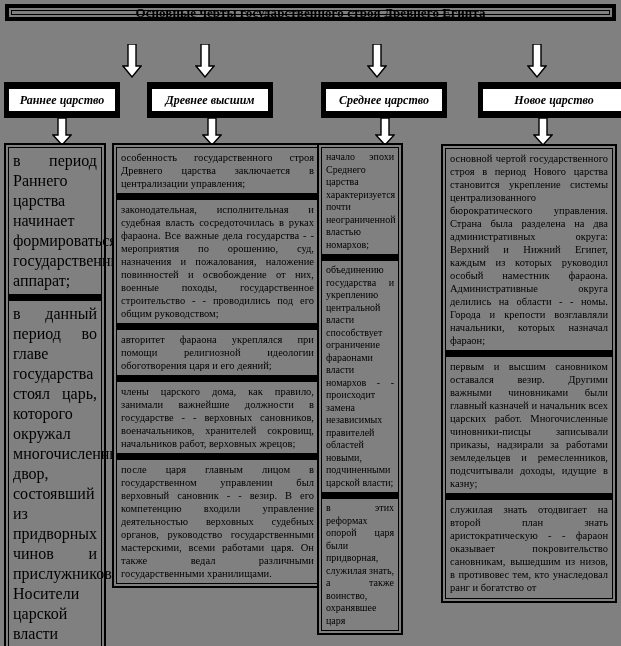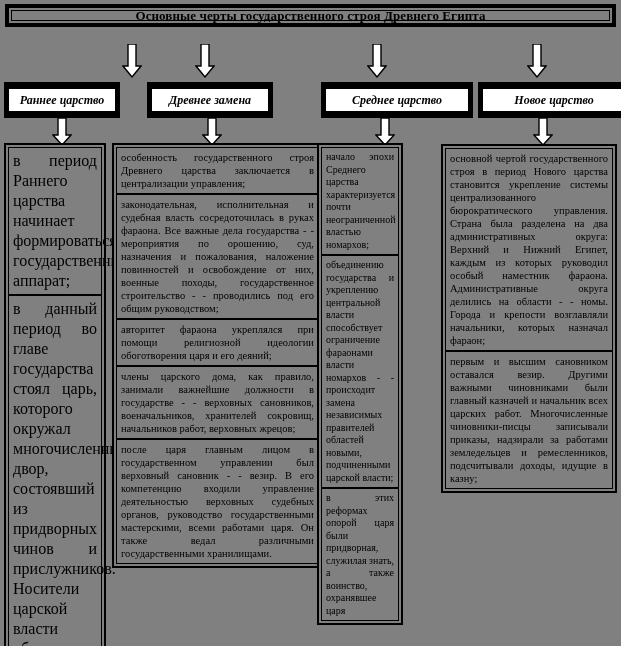--- a/index.html
+++ b/index.html
@@ -16,21 +16,21 @@
     font-family: "Liberation Serif", "DejaVu Serif", serif;
     color: #000000;
   }
 
   
   .title-banner {
     position: absolute;
     left: 5px;
     top: 4px;
     width: 611px;
-    height: 23px;
+    height: 17px;
     background: #808080;
     border: 4px solid #000000;
     box-sizing: border-box;
   }
   .title-banner-inner {
     position: absolute;
     left: 2px;
     top: 2px;
     right: 2px;
     bottom: 2px;
@@ -91,21 +91,21 @@
     border: 1px solid #000000;
     background: #808080;
     padding: 3px 4px 3px 4px;
     font-size: 10.5px;
     line-height: 1.22;
     text-align: justify;
     text-justify: inter-word;
     hyphens: none;
     color: #000000;
   }
-  .cell + .cell { border-top: 1px solid #000000; }
+  .cell + .cell { border-top: 6px solid #000000; }
 
   
   #col-early   { left: 4px;   top: 143px; width: 102px; }
   #col-old     { left: 112px; top: 143px; width: 211px; }
   #col-middle  { left: 317px; top: 143px; width: 86px; }
   #col-new     { left: 441px; top: 144px; width: 176px; }
 
   #col-early  .cell { font-size: 16px; line-height: 1.25; }
   #col-middle .cell { font-size: 10px; line-height: 1.25; }
   #col-old    .cell { font-size: 10.5px; line-height: 1.24; }
@@ -141,24 +141,24 @@
   </svg>
 </div>
 
 <div class="kingdom-box" id="kbox-early" style="left:4px; top:82px; width:116px;">
   <div class="kingdom-inner">
     <span class="kingdom-label">Раннее царство</span>
   </div>
 </div>
 <div class="kingdom-box" id="kbox-old" style="left:147px; top:82px; width:126px;">
   <div class="kingdom-inner">
-    <span class="kingdom-label">Древнее замена</span>
-  </div>
-</div>
-<div class="kingdom-box" id="kbox-middle" style="left:321px; top:82px; width:152px;">
+    <span class="kingdom-label">Древнее высшим</span>
+  </div>
+</div>
+<div class="kingdom-box" id="kbox-middle" style="left:321px; top:82px; width:126px;">
   <div class="kingdom-inner">
     <span class="kingdom-label">Среднее царство</span>
   </div>
 </div>
 <div class="kingdom-box" id="kbox-new" style="left:478px; top:82px; width:152px;">
   <div class="kingdom-inner">
     <span class="kingdom-label">Новое царство</span>
   </div>
 </div>
 
@@ -198,13 +198,14 @@
 
 <div class="column" id="col-middle">
   <div class="cell">начало эпохи Среднего царства характеризуется почти неограниченной властью номархов;</div>
   <div class="cell">объединению государства и укреплению центральной власти способствует ограничение фараонами власти номархов - - происходит замена независимых правителей областей новыми, подчиненными царской власти;</div>
   <div class="cell">в этих реформах опорой царя были придворная, служилая знать, а также воинство, охранявшее царя</div>
 </div>
 
 <div class="column" id="col-new">
   <div class="cell">основной чертой государственного строя в период Нового царства становится укрепление системы централизованного бюрократического управления. Страна была разделена на два административных округа: Верхний и Нижний Египет, каждым из которых руководил особый наместник фараона. Административные округа делились на области - - номы. Города и крепости возглавляли начальники, которых назначал фараон;</div>
   <div class="cell">первым и высшим сановником оставался везир. Другими важными чиновниками были главный казначей и начальник всех царских работ. Многочисленные чиновники-писцы записывали приказы, надзирали за работами земледельцев и ремесленников, подсчитывали доходы, идущие в казну;</div>
+  <div class="cell">служилая знать отодвигает на второй план знать аристократическую - - фараон оказывает покровительство сановникам, вышедшим из низов, в противовес тем, кто унаследовал ранг и богатство от</div>
 </div>
 
 </body></html>

